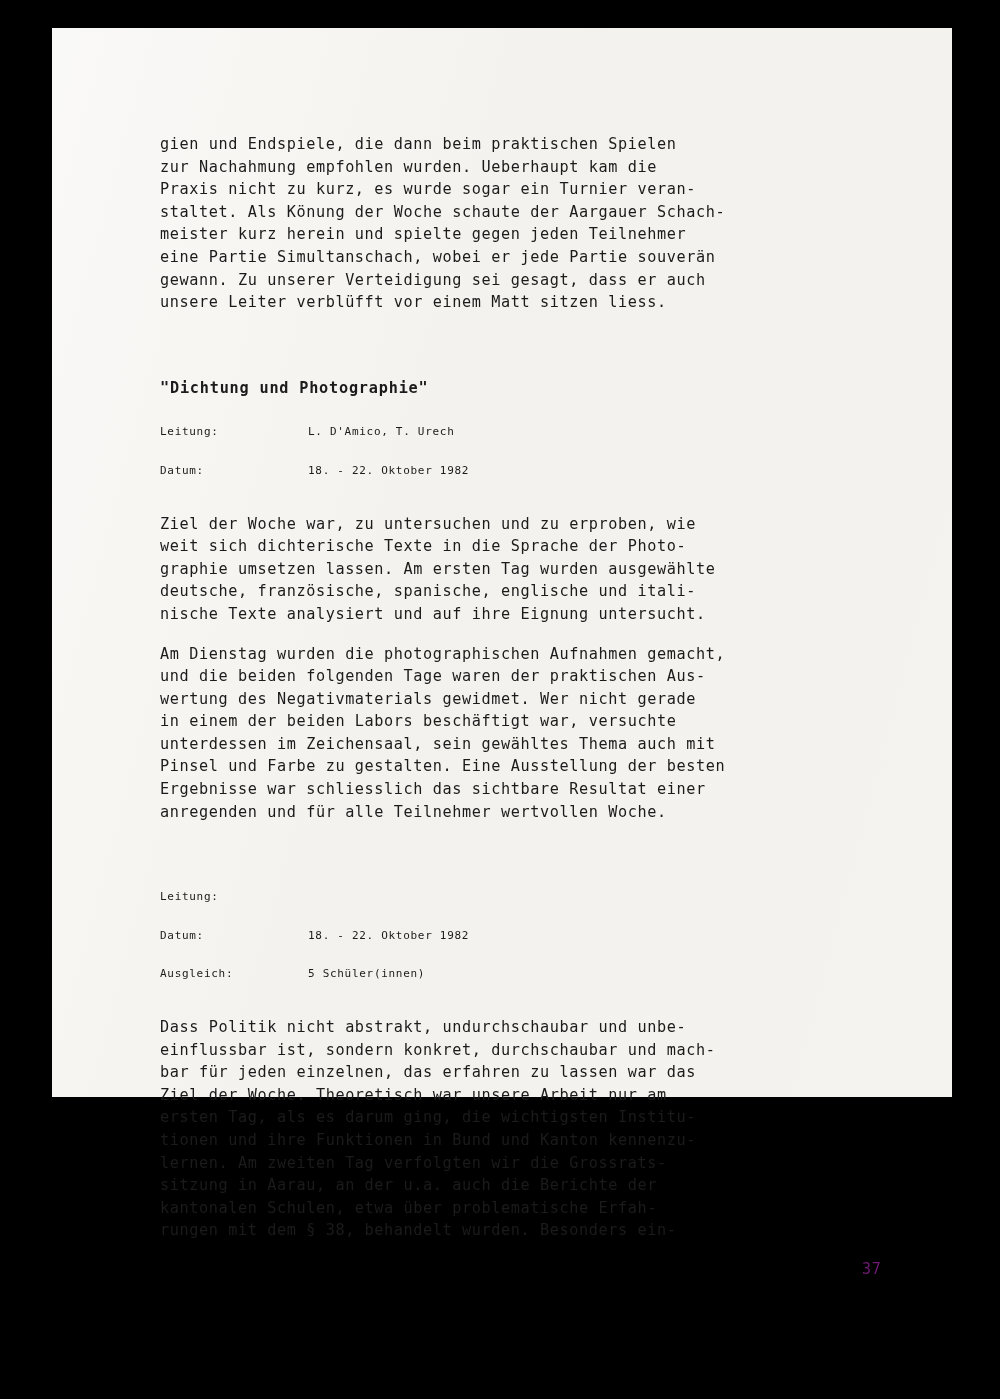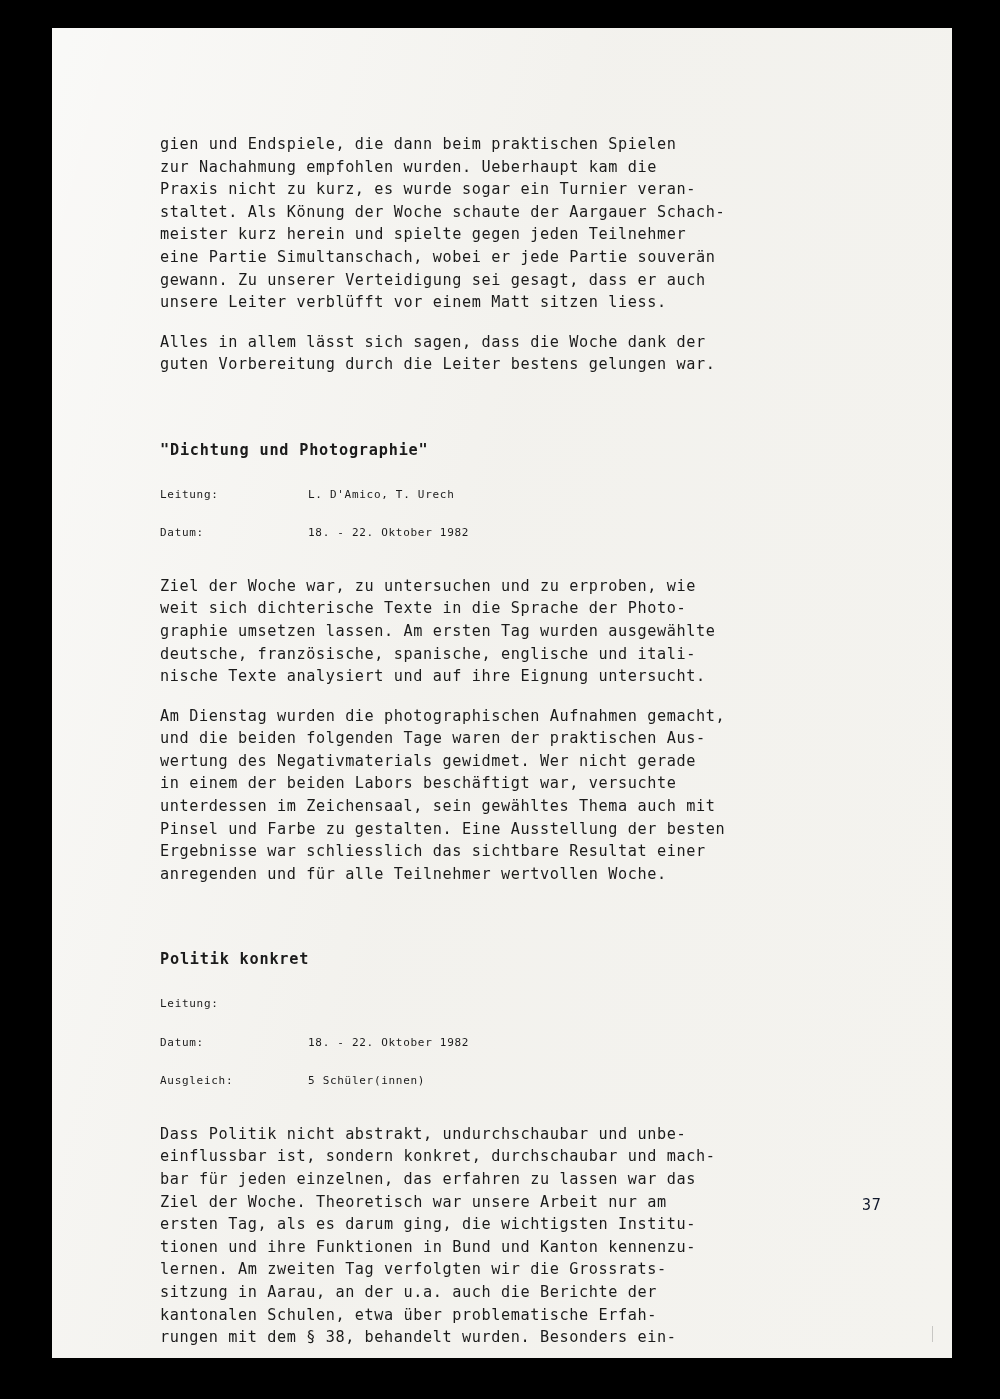--- a/index.html
+++ b/index.html
@@ -19,21 +19,21 @@
     width: 1000px;
     height: 1399px;
     background: #000000;
     overflow: hidden;
   }
   .paper {
     position: absolute;
     left: 52px;
     top: 28px;
     width: 900px;
-    height: 1330px;
+    height: 1069px;
     background: #f3f2ee;
     box-shadow: 0 0 2px rgba(0,0,0,0.4);
   }
   .paper-texture {
     position: absolute;
     inset: 0;
     background:
       linear-gradient(105deg, rgba(255,255,255,0.55) 0%, rgba(240,238,232,0.1) 45%, rgba(246,245,240,0.35) 100%);
     pointer-events: none;
   }
@@ -79,24 +79,24 @@
   .meta-label {
     width: 148px;
     flex: 0 0 148px;
   }
   .meta-value {
     flex: 1 1 auto;
   }
   .page-number {
     position: absolute;
     left: 810px;
-    top: 1168px;
+    top: 1232px;
     font-size: 15px;
     letter-spacing: 0.6px;
-    color: #0f172a;
+    color: #701a75;
   }
   .edge-mark {
     position: absolute;
     background: rgba(0,0,0,0.18);
   }
   .mark-a { left: 880px; top: 1298px; width: 1px; height: 16px; }
 </style>
 </head>
 <body>
 
@@ -107,22 +107,20 @@
     <div class="content">
 
       <p class="para">gien und Endspiele, die dann beim praktischen Spielen
 zur Nachahmung empfohlen wurden. Ueberhaupt kam die
 Praxis nicht zu kurz, es wurde sogar ein Turnier veran-
 staltet. Als Könung der Woche schaute der Aargauer Schach-
 meister kurz herein und spielte gegen jeden Teilnehmer
 eine Partie Simultanschach, wobei er jede Partie souverän
 gewann. Zu unserer Verteidigung sei gesagt, dass er auch
 unsere Leiter verblüfft vor einem Matt sitzen liess.</p>
-      <p class="para">Alles in allem lässt sich sagen, dass die Woche dank der
-guten Vorbereitung durch die Leiter bestens gelungen war.</p>
 
       <div class="spacer-lg"></div>
 
       <div>
         <h2 class="section-title">"Dichtung und Photographie"</h2>
 
         <div class="meta-row">
           <span class="meta-label">Leitung:</span>
           <span class="meta-value">L. D'Amico, T. Urech</span>
         </div>
@@ -144,21 +142,20 @@
 in einem der beiden Labors beschäftigt war, versuchte
 unterdessen im Zeichensaal, sein gewähltes Thema auch mit
 Pinsel und Farbe zu gestalten. Eine Ausstellung der besten
 Ergebnisse war schliesslich das sichtbare Resultat einer
 anregenden und für alle Teilnehmer wertvollen Woche.</p>
       </div>
 
       <div class="spacer-lg"></div>
 
       <div>
-        <h2 class="section-title">Politik konkret</h2>
 
         <div class="meta-row">
           <span class="meta-label">Leitung:</span>
         </div>
         <div class="meta-row">
           <span class="meta-label">Datum:</span>
           <span class="meta-value">18. - 22. Oktober 1982</span>
         </div>
         <div class="meta-row">
           <span class="meta-label">Ausgleich:</span>

